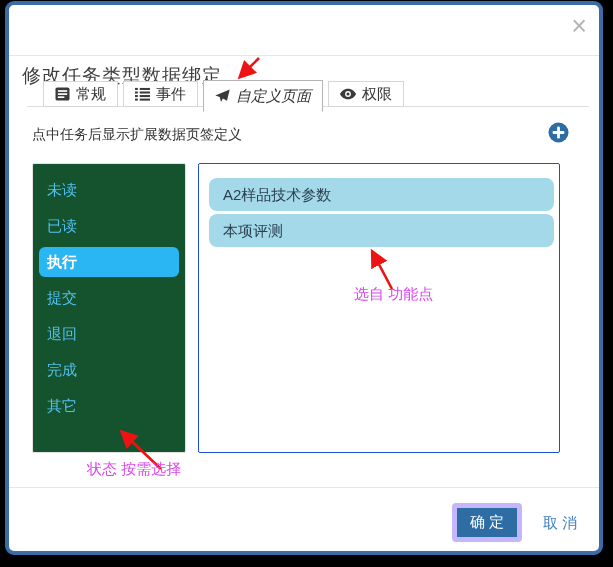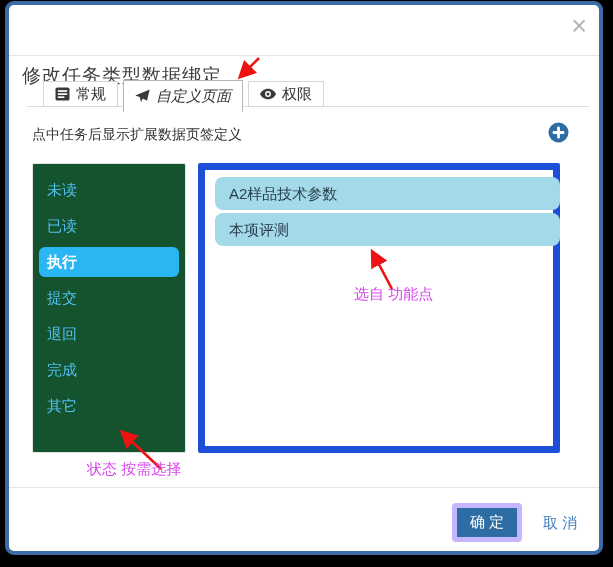--- a/index.html
+++ b/index.html
@@ -52,22 +52,22 @@
     font-size:15px;color:#53c1f0;cursor:pointer;
   }
   .status-item.selected{
     height:30px;line-height:30px;margin:3px 6px;padding-left:8px;
     background:#29b6f2;color:#fff;border-radius:6px;font-weight:bold;
   }
 
   
   .pages-box{
     position:absolute;left:189px;top:158px;width:362px;height:290px;
-    box-sizing:border-box;border:7px solid #1d4ed8;border-radius:2px;
-    padding:7px 0 0 10px;background:#fff;
+    box-sizing:border-box;border:1px solid #1d4ed8;border-radius:2px;
+    padding:14px 0 0 10px;background:#fff;
   }
   .page-bar{
     width:345px;height:33px;line-height:33px;margin-bottom:3px;
     box-sizing:border-box;padding-left:14px;
     background:#a3d9e9;border-radius:8px;
     font-size:15px;color:#2b3f4e;cursor:pointer;
   }
 
   
   .note{position:absolute;font-size:15px;color:#d946ef;z-index:11;}
@@ -102,20 +102,37 @@
     <div class="tab">
       <span>
         <svg width="15" height="14" viewBox="0 0 16 15">
           <rect x="0.5" y="0.5" width="15" height="14" rx="2" fill="#3a3a3a"></rect>
           <rect x="3" y="3.4" width="10" height="1.8" fill="#fff"></rect>
           <rect x="3" y="6.7" width="10" height="1.8" fill="#fff"></rect>
           <rect x="3" y="10" width="7" height="1.8" fill="#fff"></rect>
         </svg>
       </span>
       <span>常规</span>
+    </div>
+    <div class="tab">
+      <span>
+        <svg width="15" height="14" viewBox="0 0 16 15">
+          <g fill="#3a3a3a">
+            <rect x="0" y="1" width="3" height="2.2"></rect>
+              <rect x="5" y="1" width="11" height="2.2"></rect>
+            <rect x="0" y="4.8" width="3" height="2.2"></rect>
+              <rect x="5" y="4.8" width="11" height="2.2"></rect>
+            <rect x="0" y="8.6" width="3" height="2.2"></rect>
+              <rect x="5" y="8.6" width="11" height="2.2"></rect>
+            <rect x="0" y="12.4" width="3" height="2.2"></rect>
+              <rect x="5" y="12.4" width="11" height="2.2"></rect>
+          </g>
+        </svg>
+      </span>
+      <span>事件</span>
     </div>
     <div class="tab active">
       <span>
         <svg width="15" height="14" viewBox="0 0 24 22">
           <path d="M23.5 0.5 L0.5 10 L7.5 12.4 L9.6 20.6 L12.6 15 L19.2 18.4 Z" fill="#3a3a3a"></path>
         </svg>
       </span>
       <span>自定义页面</span>
     </div>
     <div class="tab">

